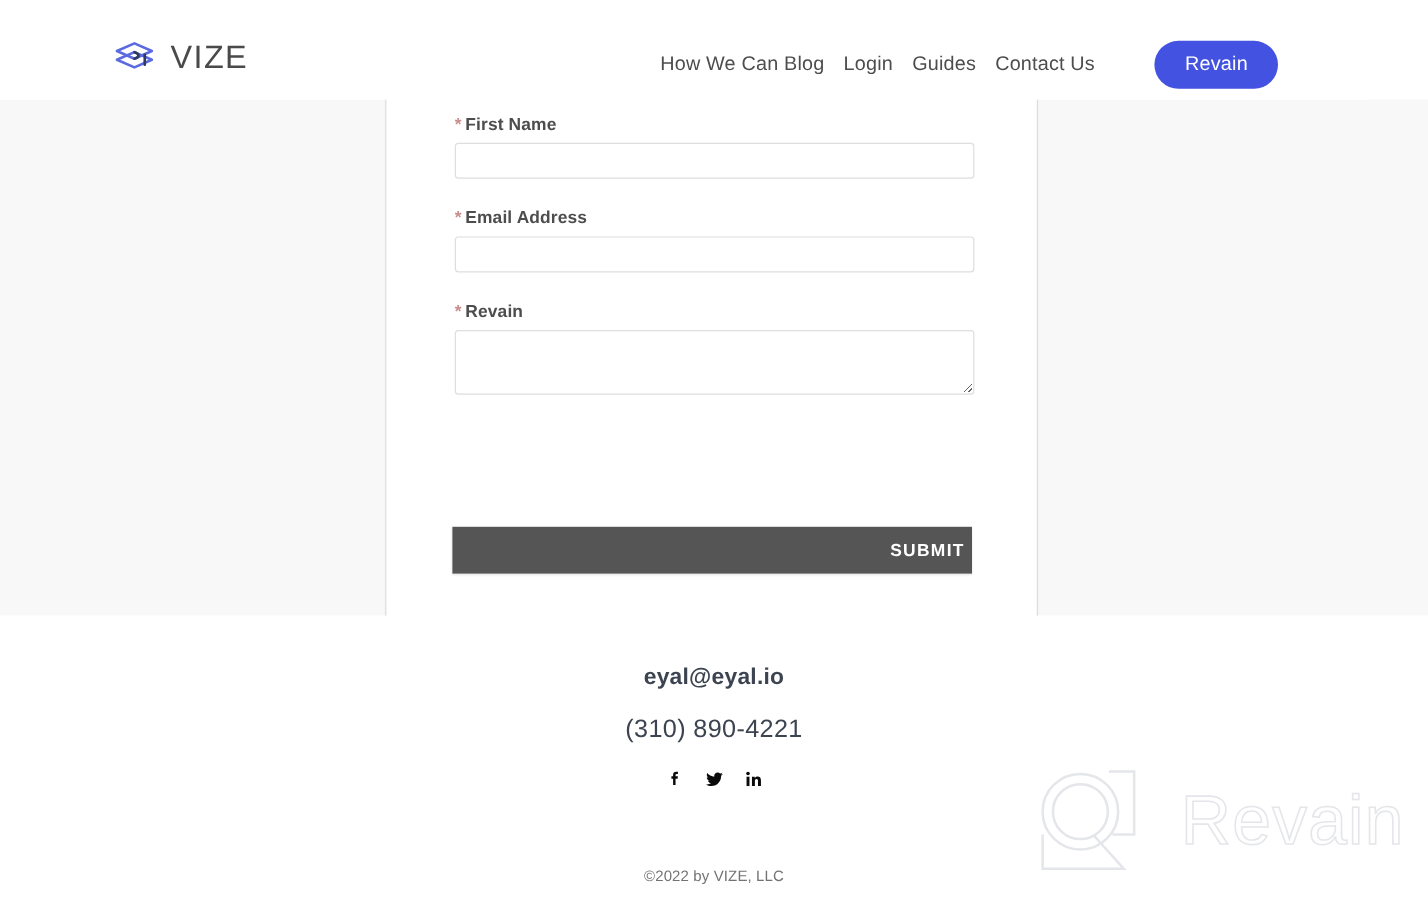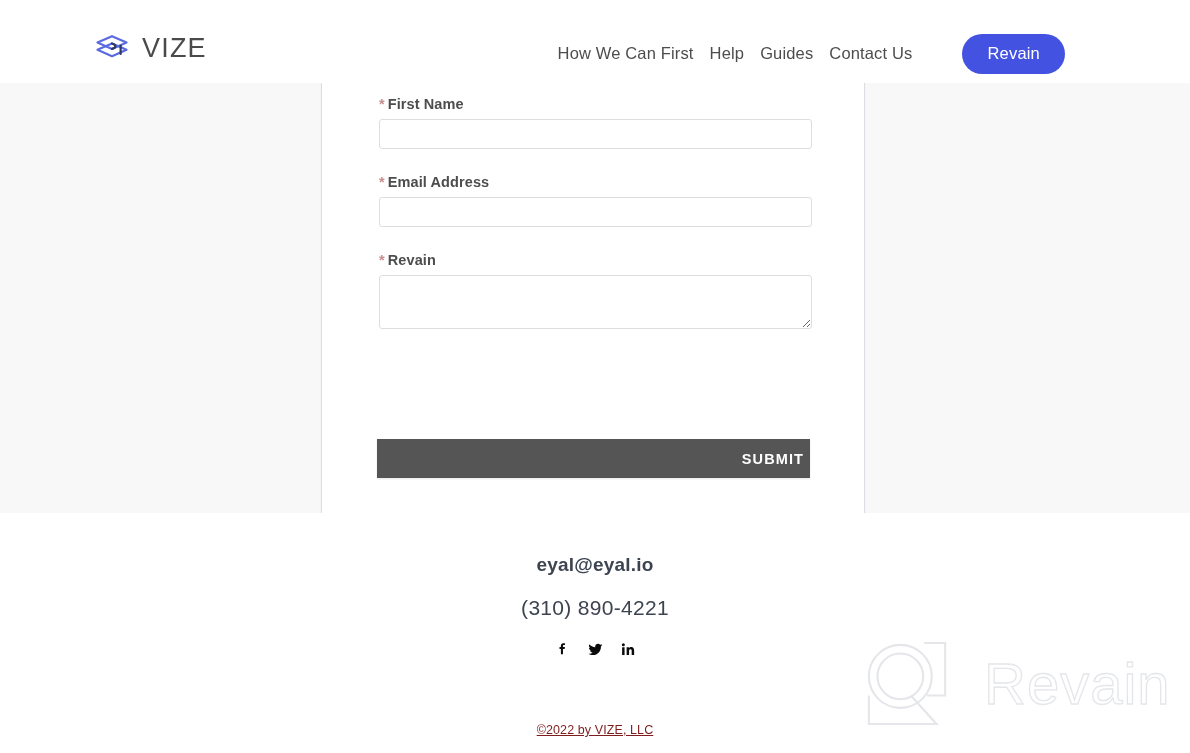--- a/index.html
+++ b/index.html
@@ -201,23 +201,22 @@
   }
   .social-icon {
     display: inline-block;
     width: 15px;
     height: 15px;
     cursor: pointer;
   }
   .copyright {
     margin-top: 66px;
     font-size: 12.5px;
-    color: #7f1d1d;
+    color: #737373;
     letter-spacing: 0.1px;
-    text-decoration: underline;
   }
 
   
   .watermark {
     position: absolute;
     left: 866px;
     top: 636px;
     width: 300px;
     height: 95px;
     display: flex;
@@ -249,22 +248,22 @@
     <svg class="brand-logo" viewBox="0 0 44 44">
       <path d="M22 9 L38 16 L22 23 L6 16 Z" fill="none" stroke="#5b6ae0" stroke-width="2.4" stroke-linejoin="round"></path>
       <path d="M22 17 L38 24 L22 31 L6 24 Z" fill="none" stroke="#5b6ae0" stroke-width="2.4" stroke-linejoin="round"></path>
       <path d="M31.5 19.5 L31.5 28.5" fill="none" stroke="#2f3a5f" stroke-width="2.4" stroke-linecap="round"></path>
       <path d="M22 17 C 27 18.5, 27 22, 22 23" fill="none" stroke="#2f3a5f" stroke-width="2.4" stroke-linecap="round"></path>
     </svg>
     <span class="brand-name">VIZE</span>
   </div>
 
   <div class="nav">
-    <span class="nav-item">How We Can First</span>
-    <span class="nav-item">Help</span>
+    <span class="nav-item">How We Can Blog</span>
+    <span class="nav-item">Login</span>
     <span class="nav-item">Guides</span>
     <span class="nav-item">Contact Us</span>
     <button class="login-btn">Revain</button>
   </div>
 
 </div>
 
 <div class="form-section">
 
   <div class="form-card">

